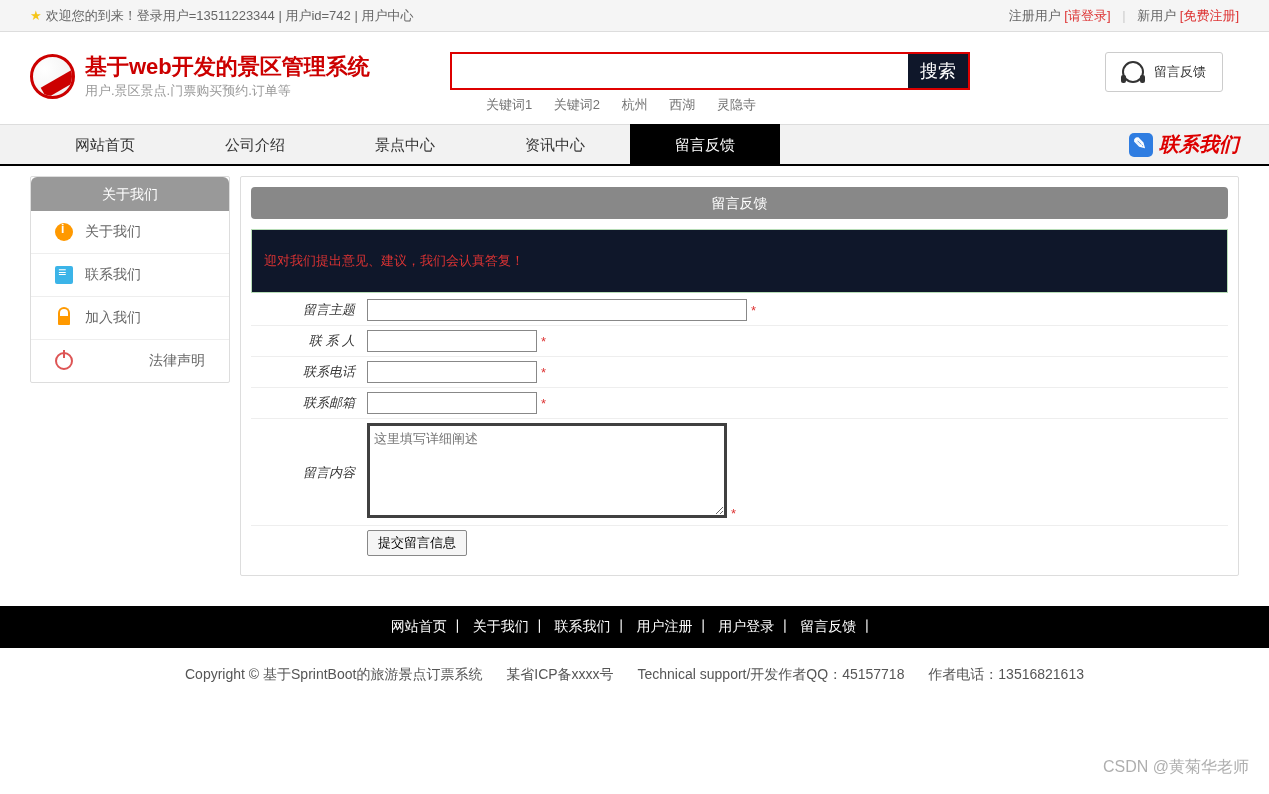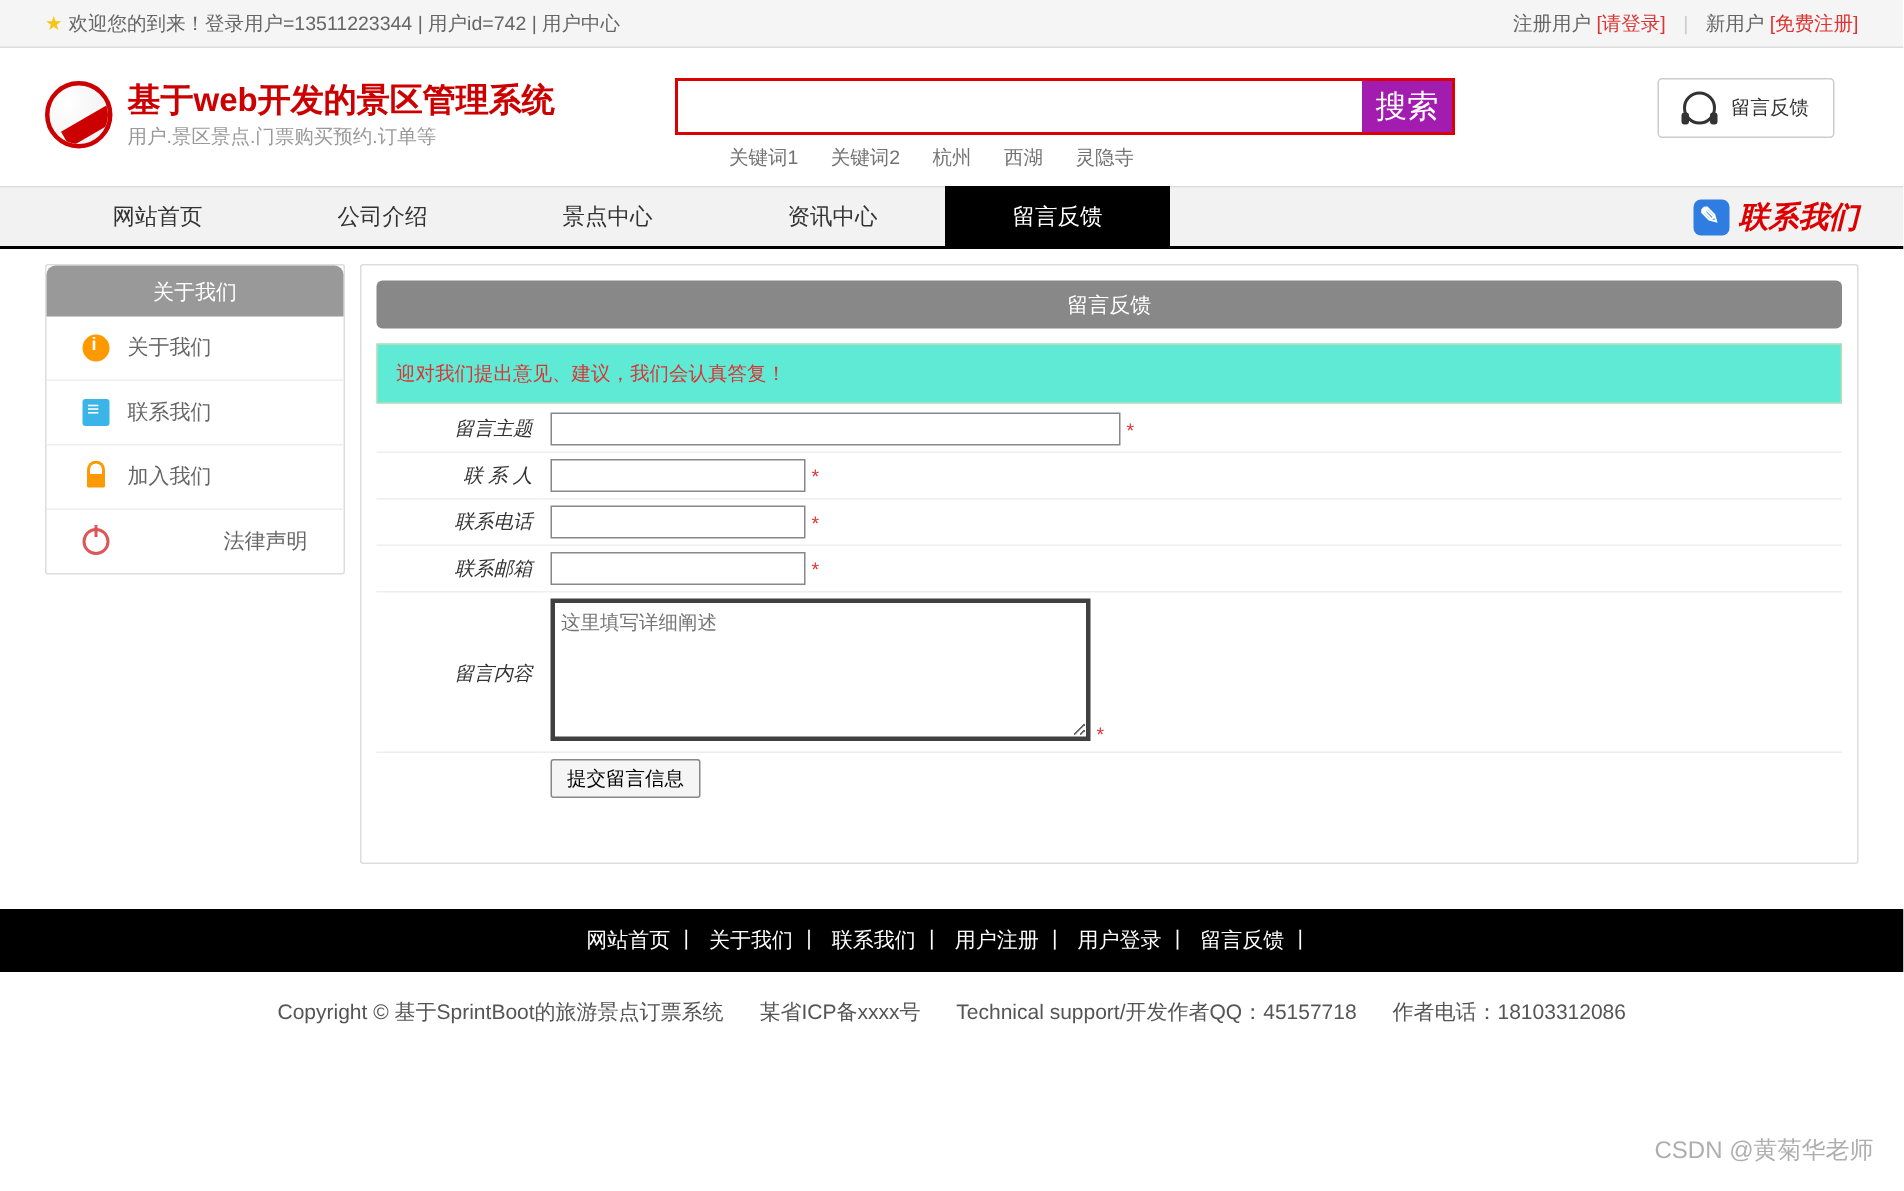--- a/index.html
+++ b/index.html
@@ -16,21 +16,21 @@
     .logo-block { display: flex; align-items: center; flex: 0 0 420px; }
     .logo-circle { width: 45px; height: 45px; border-radius: 50%; border: 3px solid #c00; position: relative; margin-right: 10px; background: radial-gradient(circle at 30% 30%, #fff 0%, #eee 100%); overflow: hidden; }
     .logo-circle::after { content: ""; position: absolute; left: 8px; top: 20px; width: 40px; height: 12px; background: #c00; transform: rotate(-30deg); }
     .logo-text { }
     .logo-title { font-size: 22px; font-weight: bold; color: #c00; }
     .logo-sub { font-size: 13px; color: #999; }
     
     .search-block { flex: 0 0 520px; }
     .search-box { display: flex; border: 2px solid #d00; height: 38px; }
     .search-input { flex: 1; border: none; outline: none; padding: 0 8px; font-size: 14px; }
-    .search-btn { width: 60px; background: #a21caf; color: #fff; border: none; font-size: 21px; cursor: pointer; }
+    .search-btn { width: 60px; background: #0f172a; color: #fff; border: none; font-size: 18px; cursor: pointer; }
     .keywords { margin-top: 6px; color: #737373; font-size: 13px; margin-left: 36px; }
     .keywords span { margin-right: 18px; }
     
     .feedback-btn-wrap { margin-left: auto; }
     .feedback-btn { border: 1px solid #ccc; border-radius: 3px; padding: 8px 16px; display: flex; align-items: center; gap: 10px; cursor: pointer; background: #fff; }
     .headset-icon { width: 22px; height: 22px; border: 2px solid #333; border-radius: 50%; position: relative; }
     .headset-icon::before, .headset-icon::after { content: ""; position: absolute; width: 5px; height: 8px; background: #333; bottom: -2px; border-radius: 2px; }
     .headset-icon::before { left: -3px; }
     .headset-icon::after { right: -3px; }
     
@@ -53,21 +53,21 @@
     .ic-blue::after { content: "≡"; color: #fff; position: absolute; left: 3px; top: -2px; font-size: 14px; }
     .ic-lock { position: relative; }
     .ic-lock::before { content: ""; position: absolute; width: 12px; height: 9px; background: #f90; bottom: 2px; left: 3px; border-radius: 1px; }
     .ic-lock::after { content: ""; position: absolute; width: 8px; height: 8px; border: 2px solid #f90; border-bottom: none; border-radius: 6px 6px 0 0; left: 3px; top: -2px; }
     .ic-power { position: relative; }
     .ic-power::before { content: ""; position: absolute; width: 14px; height: 14px; border: 2px solid #d55; border-radius: 50%; left: 0; top: 0; }
     .ic-power::after { content: ""; position: absolute; width: 2px; height: 8px; background: #d55; left: 8px; top: -2px; }
     
     .content { flex: 1; border: 1px solid #ddd; border-radius: 2px; padding: 10px; min-height: 400px; }
     .content-title { background: #888; color: #fff; text-align: center; line-height: 32px; font-size: 14px; border-radius: 4px; }
-    .notice { background: #5eead4; border: 1px solid #b6dcb6; color: #d33; padding: 10px 12px; margin-top: 10px; font-size: 13px; }
+    .notice { background: #0f172a; border: 1px solid #b6dcb6; color: #d33; padding: 22px 12px; margin-top: 10px; font-size: 13px; }
     
     .form-table { width: 100%; border-collapse: collapse; margin-top: 2px; }
     .form-table td { padding: 4px 6px; vertical-align: top; border-bottom: 1px solid #eee; }
     .form-table .label { text-align: right; width: 110px; color: #333; font-size: 13px; padding-top: 6px; font-style: italic; }
     .form-table input[type="text"] { border: 1px solid #888; height: 22px; padding: 0 4px; font-size: 13px; }
     .form-table textarea { border: 3px solid #404040; width: 360px; height: 95px; padding: 4px; font-size: 13px; font-family: inherit; resize: both; }
     .req { color: #d33; margin-left: 4px; }
     .submit-btn { border: 1px solid #888; background: #f5f5f5; padding: 3px 10px; font-size: 13px; cursor: pointer; border-radius: 2px; }
     .form-table tr.no-border td { border-bottom: none; }
     
@@ -196,16 +196,16 @@
   <a>联系我们</a><span class="sep">丨</span>
   <a>用户注册</a><span class="sep">丨</span>
   <a>用户登录</a><span class="sep">丨</span>
   <a>留言反馈</a><span class="sep">丨</span>
 </div>
 
 <div class="copyright">
   <span>Copyright © 基于SprintBoot的旅游景点订票系统</span>
   <span>某省ICP备xxxx号</span>
   <span>Technical support/开发作者QQ：45157718</span>
-  <span>作者电话：18103312086</span>
+  <span>作者电话：13516821613</span>
 </div>
 
 <div class="watermark">CSDN @黄菊华老师</div>
 
 </body></html>

